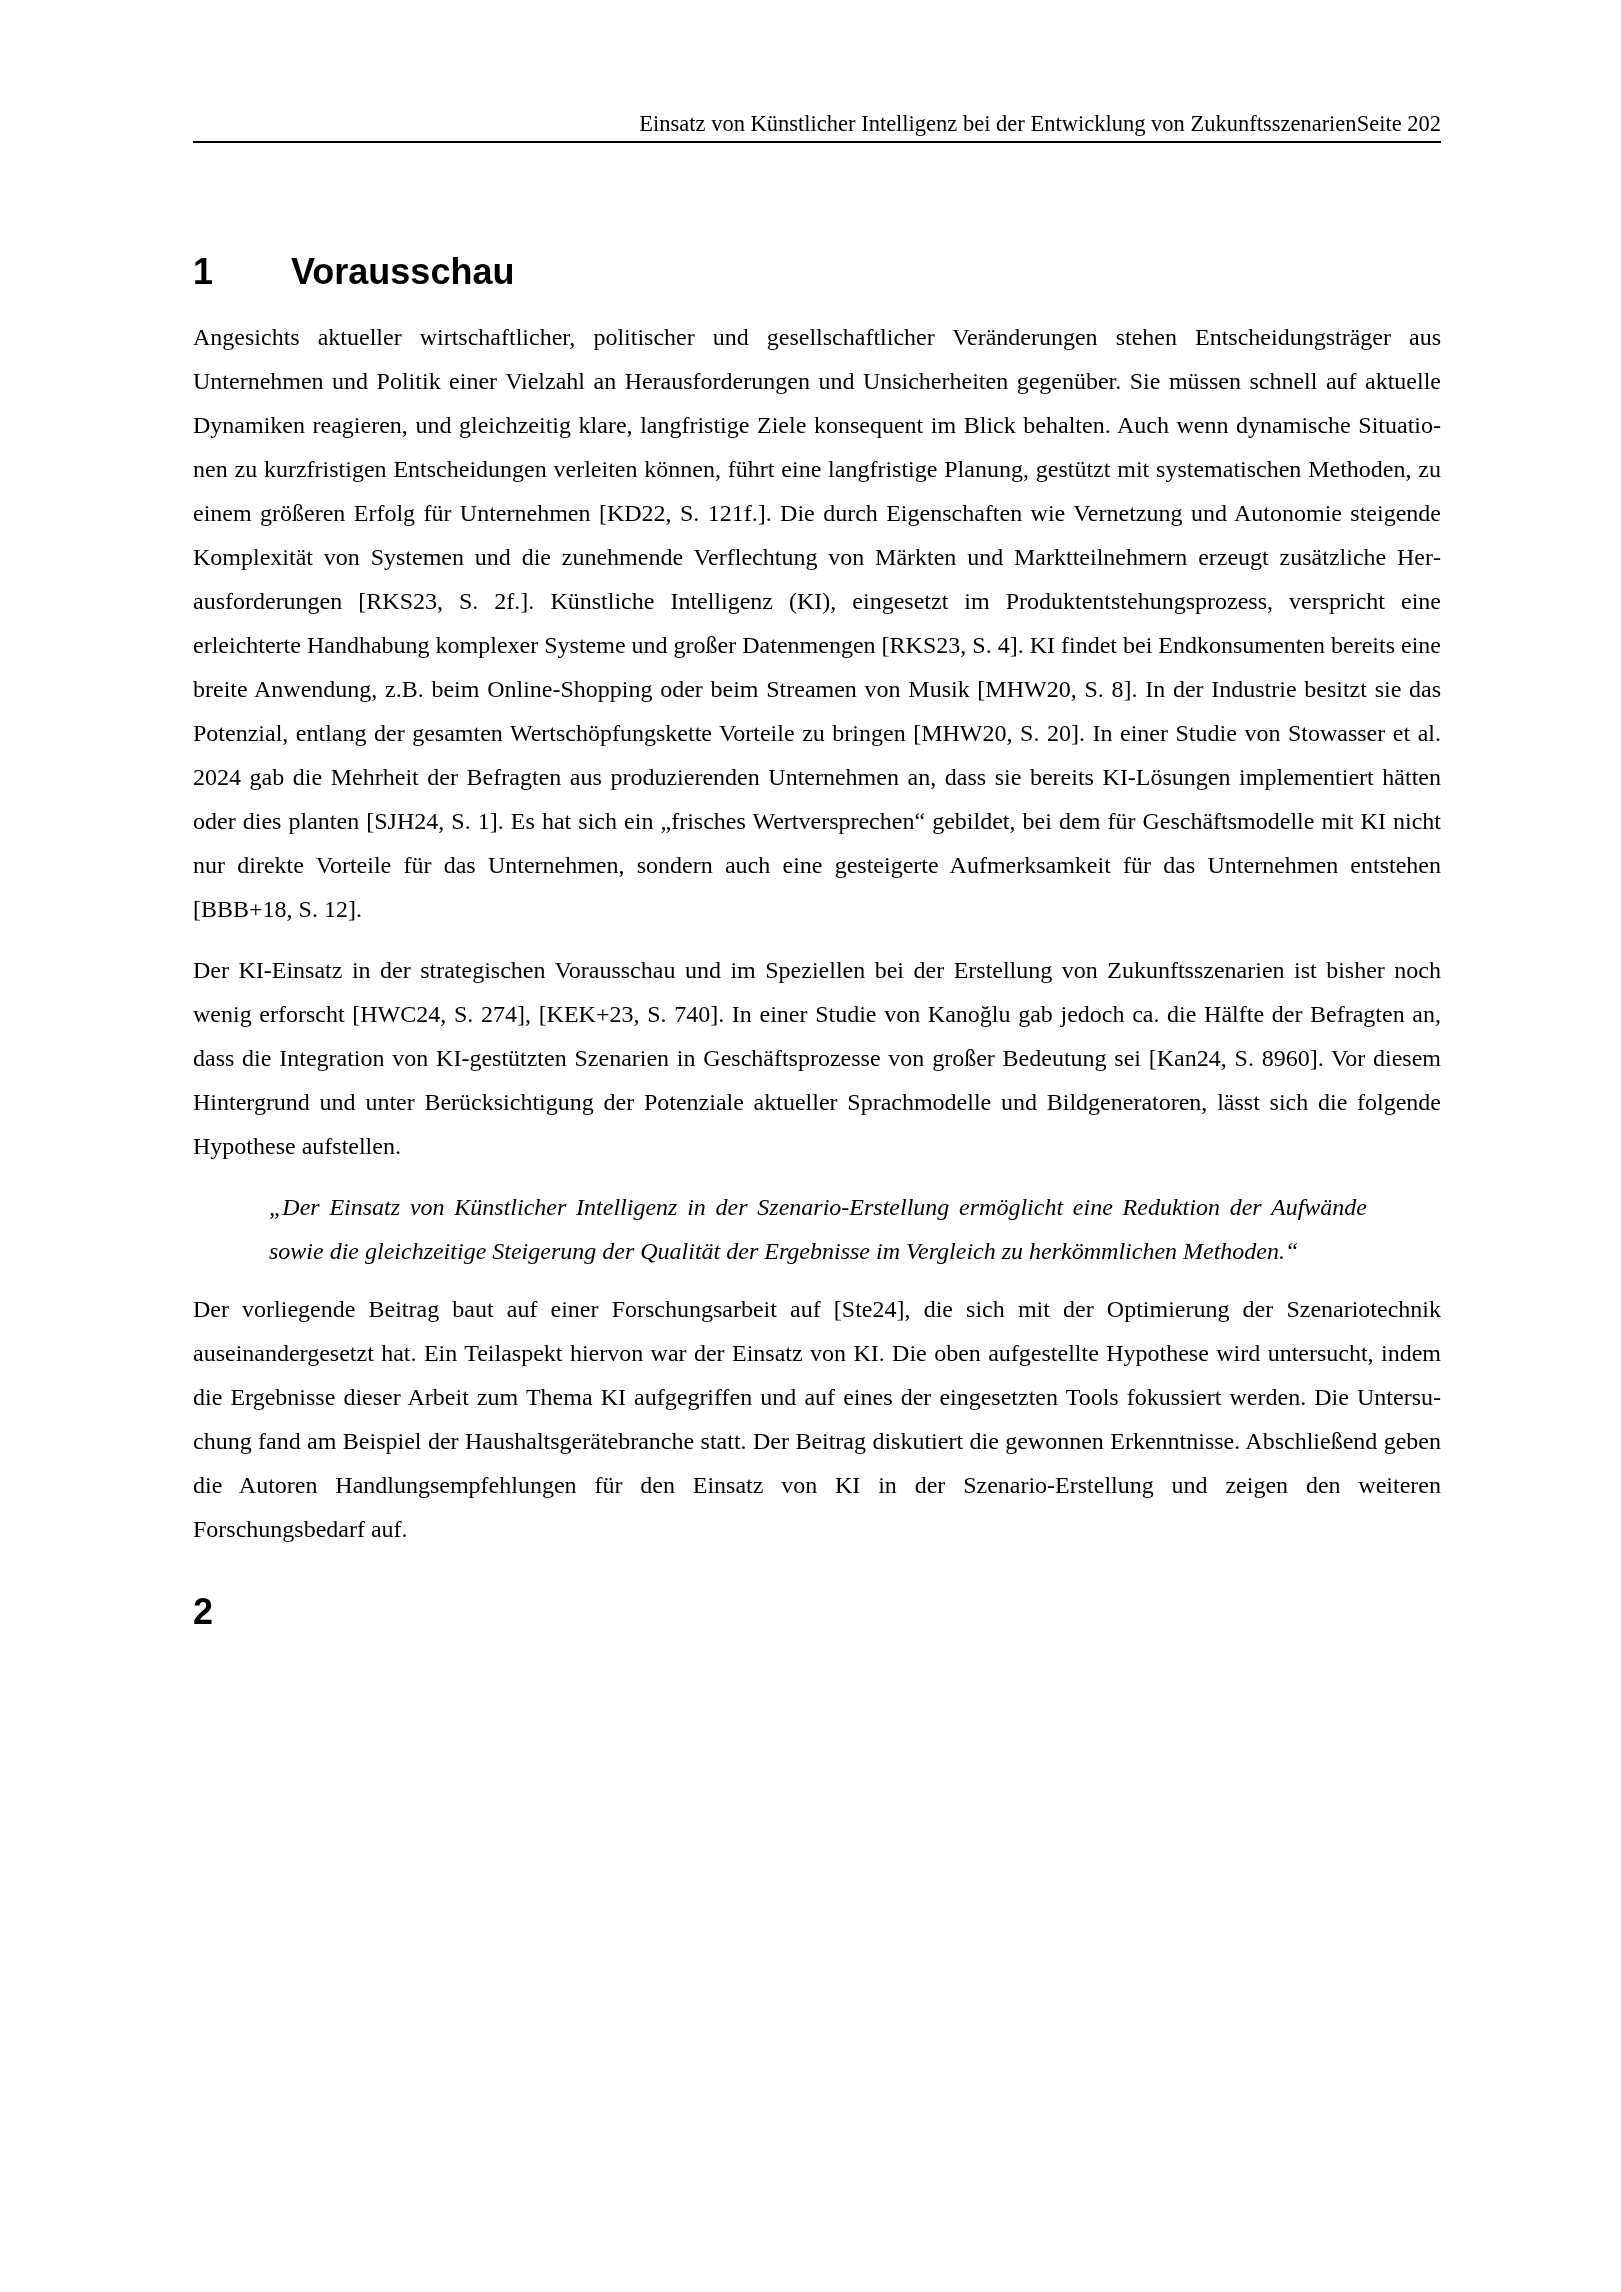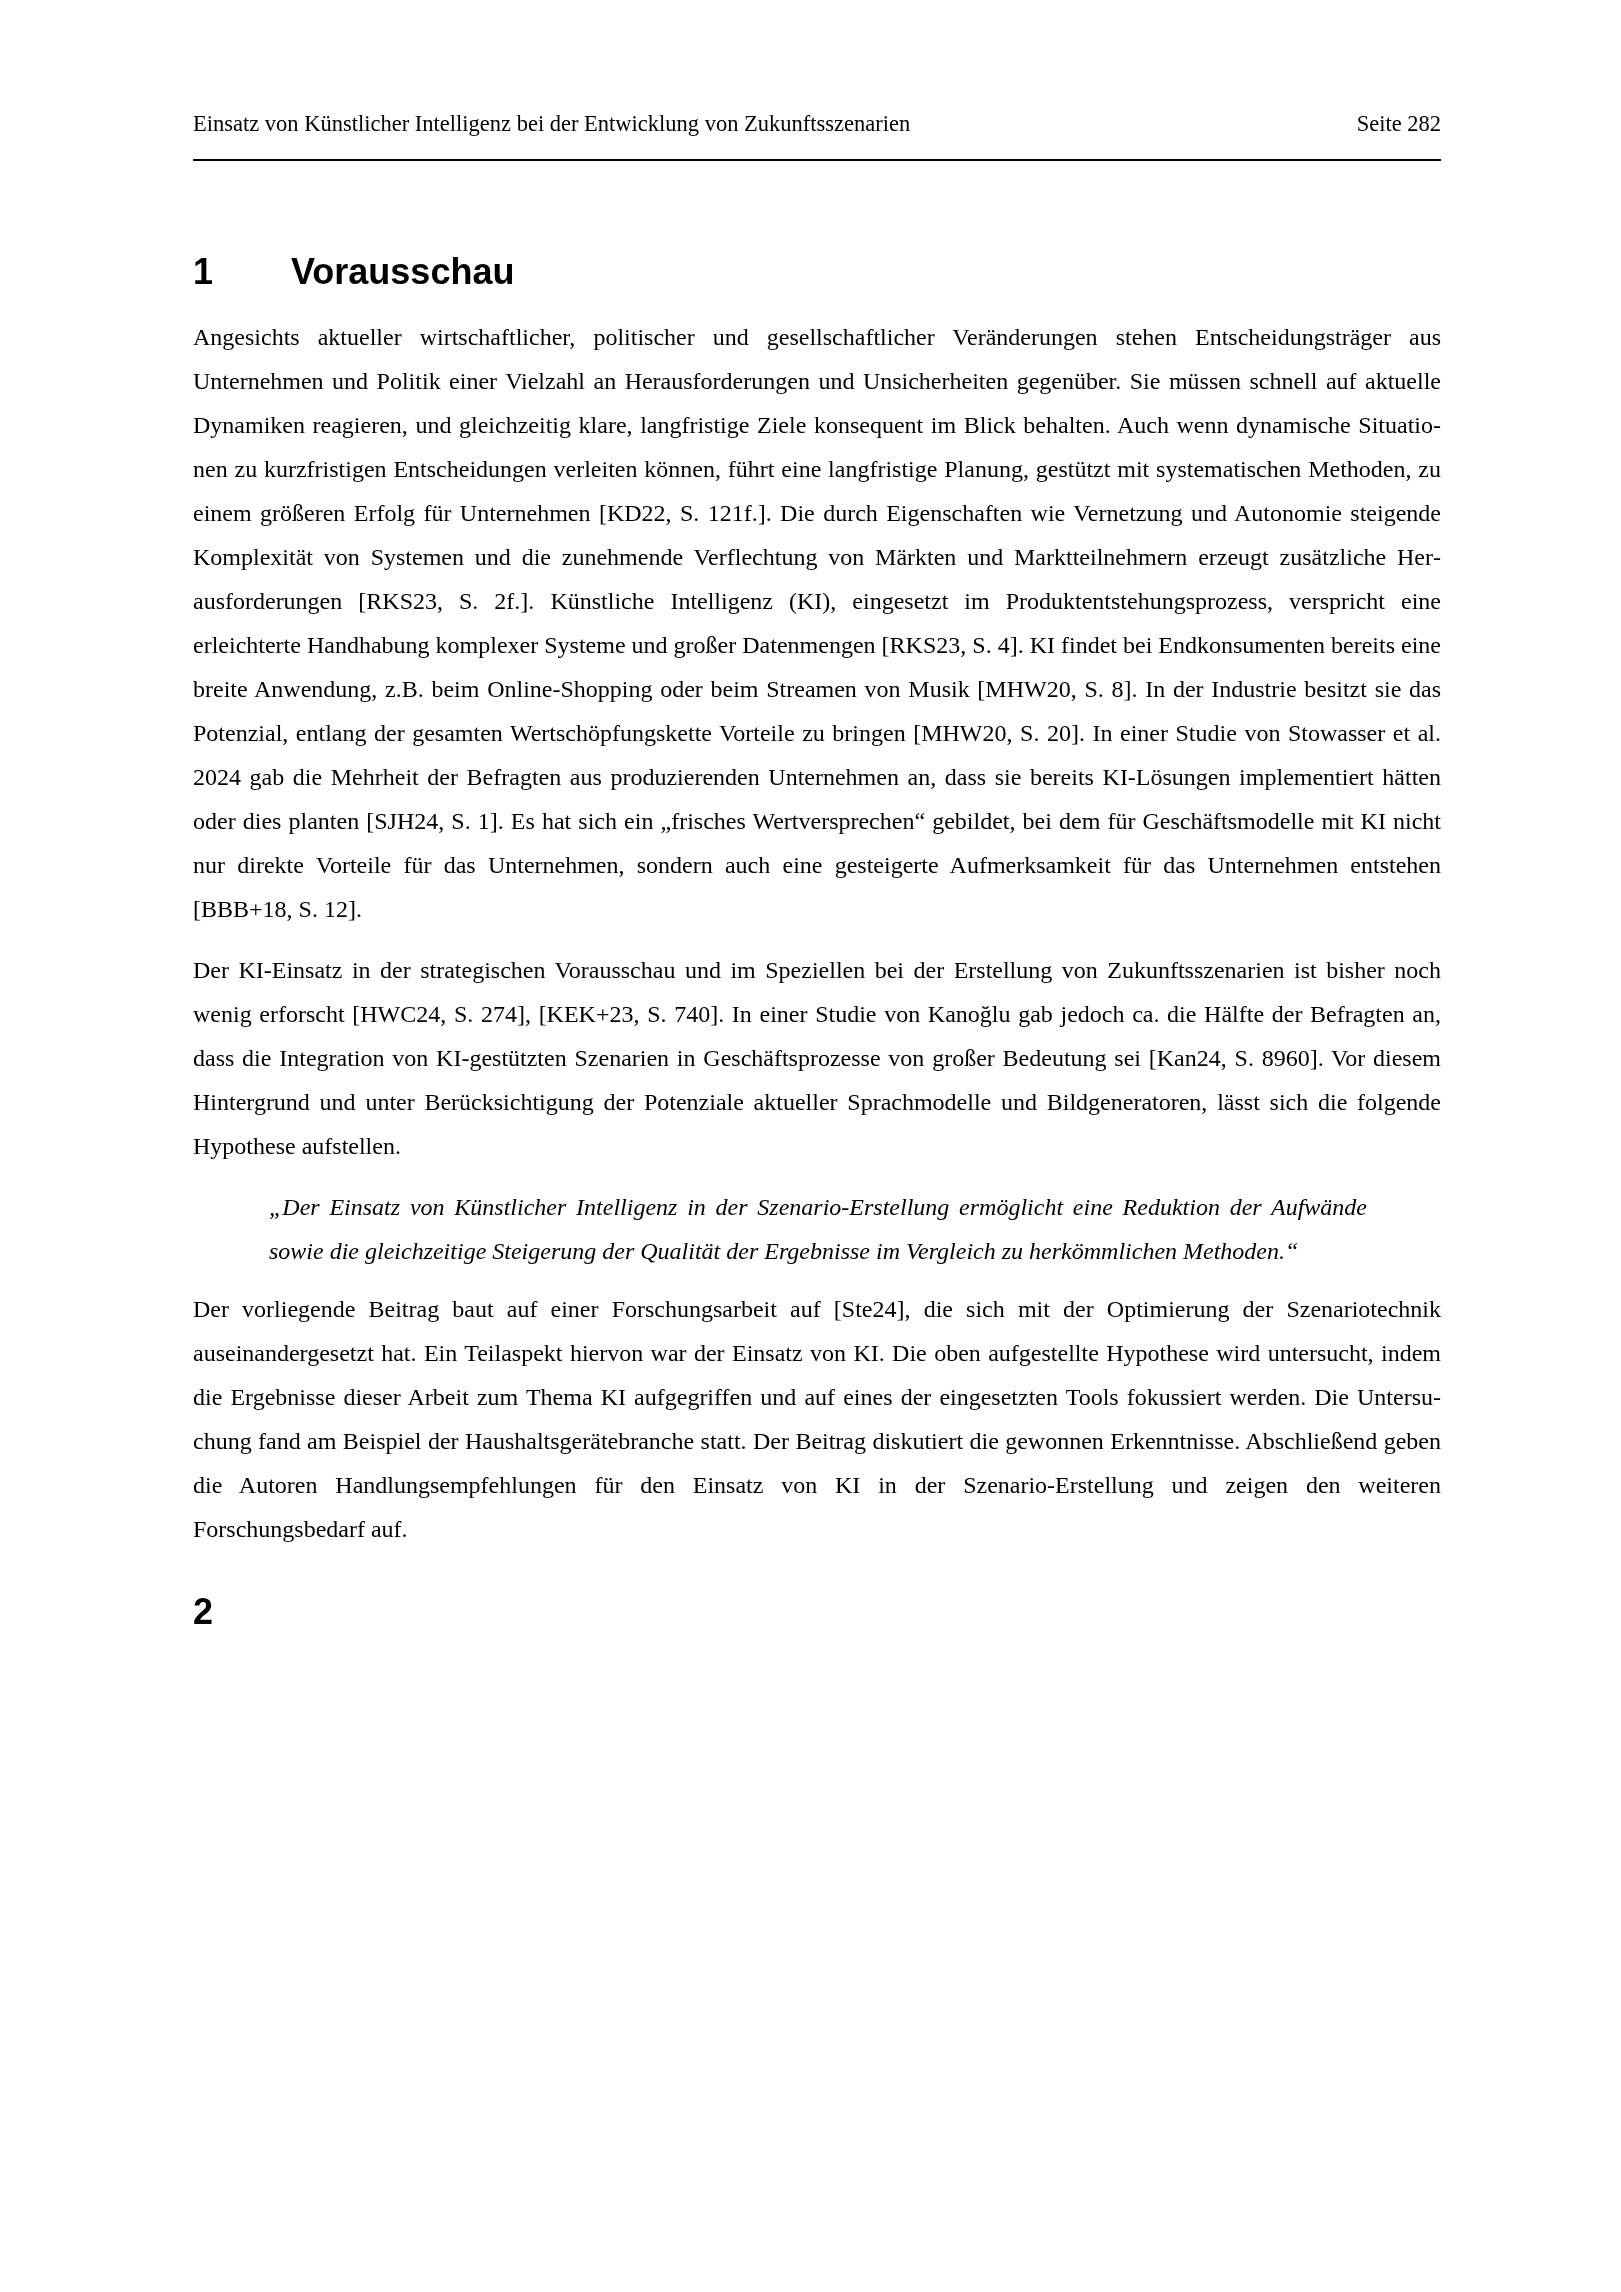--- a/index.html
+++ b/index.html
@@ -1,21 +1,21 @@
 <!DOCTYPE html>
 <html><head>
 <meta charset="utf-8">
 <style>
   html, body { margin: 0; padding: 0; background: #ffffff; }
   body { width: 1621px; height: 2293px; position: relative; overflow: hidden; color: #000; }
   .page-header {
     position: absolute; left: 193px; top: 110px; width: 1248px;
-    display: flex; justify-content: space-between; align-items: baseline;
+    display: flex; justify-content: flex-end; align-items: baseline;
     font-family: "Liberation Serif", serif; font-size: 22.5px; line-height: 27.4px;
-    padding-bottom: 22px; border-bottom: 2px solid #000;
+    padding-bottom: 4px; border-bottom: 2px solid #000;
   }
   .content { position: absolute; left: 193px; top: 250px; width: 1248px; }
   h2 {
     font-family: "Liberation Sans", sans-serif; font-weight: bold; font-size: 36px;
     margin: 0; line-height: 43px; display: flex;
   }
   h2 .num { width: 98px; display: inline-block; }
   p {
     font-family: "Liberation Serif", serif; font-size: 24px; line-height: 44px;
     text-align: justify; margin: 0; hyphens: manual;
@@ -27,21 +27,21 @@
     font-style: italic; margin: 0 0 13.7px 76px; width: 1098px; text-align: justify;
   }
   .p3 { margin-bottom: 39px; }
   .h2 { margin-bottom: 21.6px; }
 </style>
 </head>
 <body>
 
 <div class="page-header">
   <span>Einsatz von Künstlicher Intelligenz bei der Entwicklung von Zukunftsszenarien</span>
-  <span>Seite 282</span>
+  <span>Seite 202</span>
 </div>
 
 <div class="content">
   <h2 class="h1">
     <span class="num">1</span>
     <span>Vorausschau</span>
   </h2>
   <p class="p1">Angesichts aktueller wirtschaftlicher, politischer und gesellschaftlicher Veränderungen stehen Entscheidungsträger aus Unternehmen und Politik einer Vielzahl an Herausforderungen und Unsicherheiten gegenüber. Sie müssen schnell auf aktuelle Dynamiken reagieren, und gleich­zeitig klare, langfristige Ziele konsequent im Blick behalten. Auch wenn dynamische Situatio­nen zu kurzfristigen Entscheidungen verleiten können, führt eine langfristige Planung, gestützt mit systematischen Methoden, zu einem größeren Erfolg für Unternehmen [KD22, S. 121f.]. Die durch Eigenschaften wie Vernetzung und Autonomie steigende Komplexität von Systemen und die zunehmende Verflechtung von Märkten und Marktteilnehmern erzeugt zusätzliche Her­ausforderungen [RKS23, S. 2f.]. Künstliche Intelligenz (KI), eingesetzt im Produktentstehungs­prozess, verspricht eine erleichterte Handhabung komplexer Systeme und großer Datenmengen [RKS23, S. 4]. KI findet bei Endkonsumenten bereits eine breite Anwendung, z.B. beim On­line-Shopping oder beim Streamen von Musik [MHW20, S. 8]. In der Industrie besitzt sie das Potenzial, entlang der gesamten Wertschöpfungskette Vorteile zu bringen [MHW20, S. 20]. In einer Studie von Stowasser et al. 2024 gab die Mehrheit der Befragten aus produzierenden Un­ternehmen an, dass sie bereits KI-Lösungen implementiert hätten oder dies planten [SJH24, S. 1]. Es hat sich ein „frisches Wertversprechen“ gebildet, bei dem für Geschäftsmodelle mit KI nicht nur direkte Vorteile für das Unternehmen, sondern auch eine gesteigerte Aufmerksamkeit für das Unternehmen entstehen [BBB+18, S. 12].</p>
   <p class="p2">Der KI-Einsatz in der strategischen Vorausschau und im Speziellen bei der Erstellung von Zu­kunftsszenarien ist bisher noch wenig erforscht [HWC24, S. 274], [KEK+23, S. 740]. In einer Studie von Kanoğlu gab jedoch ca. die Hälfte der Befragten an, dass die Integration von KI-gestützten Szenarien in Geschäftsprozesse von großer Bedeutung sei [Kan24, S. 8960]. Vor diesem Hintergrund und unter Berücksichtigung der Potenziale aktueller Sprachmodelle und Bildgeneratoren, lässt sich die folgende Hypothese aufstellen.</p>
   <p class="quote">„Der Einsatz von Künstlicher Intelligenz in der Szenario-Erstellung ermöglicht eine Reduktion der Aufwände sowie die gleichzeitige Steigerung der Qualität der Ergebnisse im Vergleich zu herkömmlichen Methoden.“</p>

